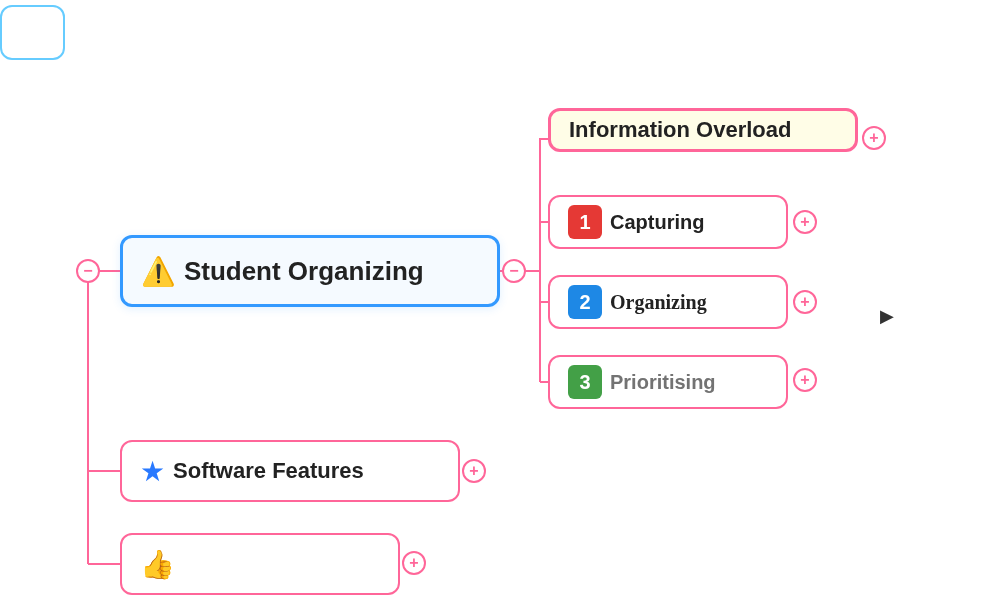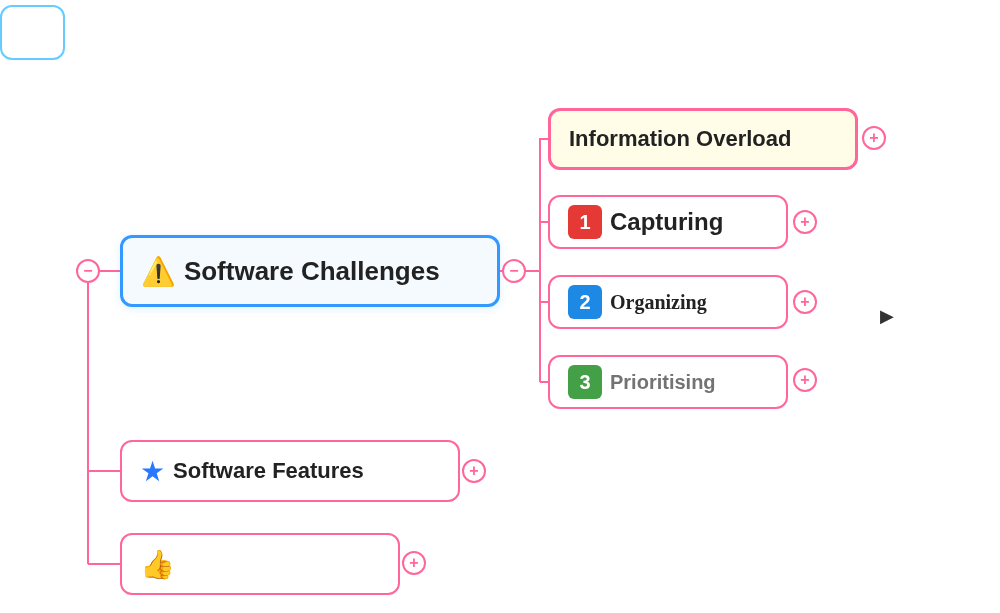--- a/index.html
+++ b/index.html
@@ -52,40 +52,40 @@
       font-size: 26px;
     }
 
     
     .node-info-overload {
       border: 3px solid #ff6699;
       background: #fffde7;
       left: 548px;
       top: 108px;
       width: 310px;
-      height: 62px;
+      height: 44px;
     }
     .node-info-overload .node-label {
       color: #222;
       font-size: 22px;
       font-weight: 700;
     }
 
     
     .node-capturing {
       border: 2px solid #ff6699;
       background: #fff;
       left: 548px;
       top: 195px;
       width: 240px;
       height: 54px;
     }
     .node-capturing .node-label {
       color: #222;
-      font-size: 24px;
+      font-size: 20px;
     }
 
     
     .node-organizing {
       border: 2px solid #ff6699;
       background: #fff;
       left: 548px;
       top: 275px;
       width: 240px;
       height: 54px;
@@ -253,21 +253,21 @@
 
 <div class="node-partial-topleft">
 </div>
 
 <div class="collapse-btn" style="left: 76px; top: 259px;">
   <span>−</span>
 </div>
 
 <div class="node node-student">
   <span class="icon-warning">⚠️</span>
-  <span class="node-label">Software Challenges</span>
+  <span class="node-label">Student Organizing</span>
 </div>
 
 <div class="collapse-btn" style="left: 502px; top: 259px;">
   <span>−</span>
 </div>
 
 <div class="node node-info-overload">
   <span class="node-label">Information Overload</span>
 </div>
 

